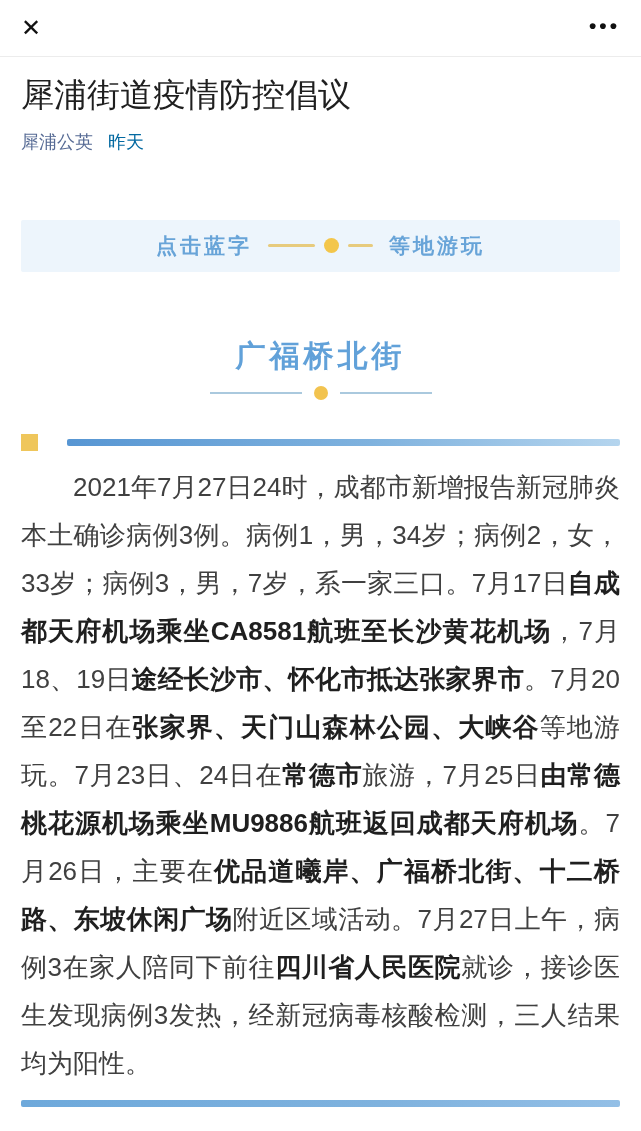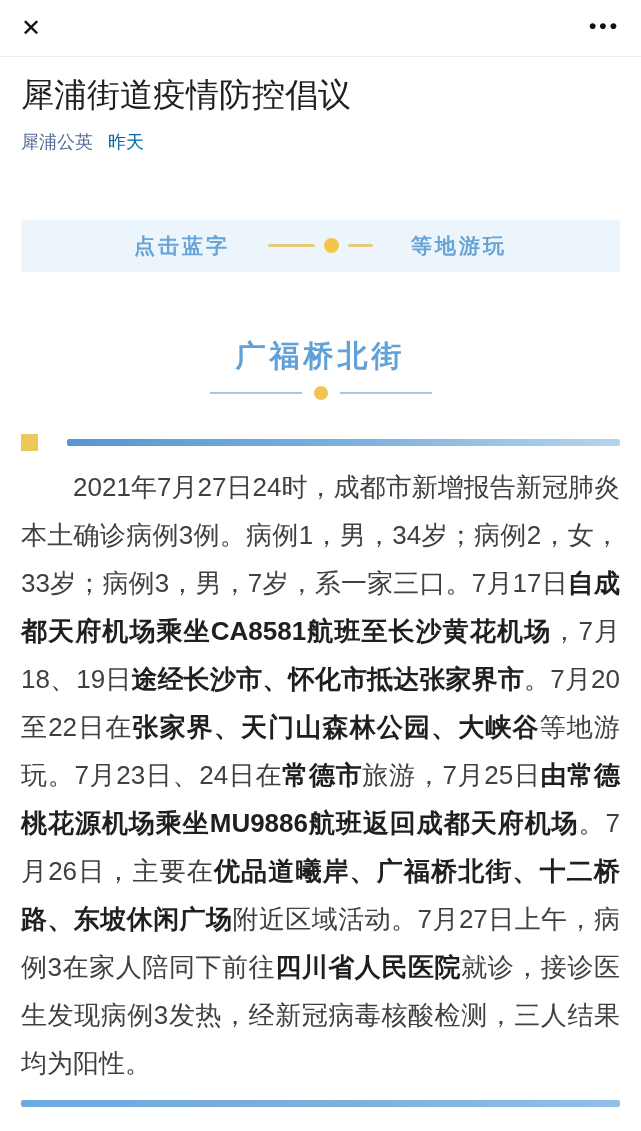--- a/index.html
+++ b/index.html
@@ -29,21 +29,20 @@
   .meta { margin-top: 12px; font-size: 18px; display: flex; align-items: baseline; }
   .author { color: #576b95; margin-right: 15px; cursor: pointer; text-align: center; }
   .pubdate { color: #0369a1; }
 
   
   .banner {
     margin-top: 66px; height: 52px;
     background: #edf5fc;
     display: flex; align-items: center; justify-content: center;
     border-radius: 2px;
-    gap: 22px;
   }
   .banner-text { color: #68a4d8; font-size: 21px; font-weight: 700; letter-spacing: 3px; }
   .banner-deco { display: flex; align-items: center; margin: 0 16px; }
   .dash-l { width: 47px; height: 3px; background: #e7cb7d; border-radius: 2px; margin-right: 9px; }
   .dash-r { width: 25px; height: 3px; background: #e7cb7d; border-radius: 2px; margin-left: 9px; }
   .gold-dot { width: 15px; height: 15px; border-radius: 50%; background: #f3c64b; }
 
   
   .section-head { text-align: center; }
   .sh1 { margin-top: 64px; }

